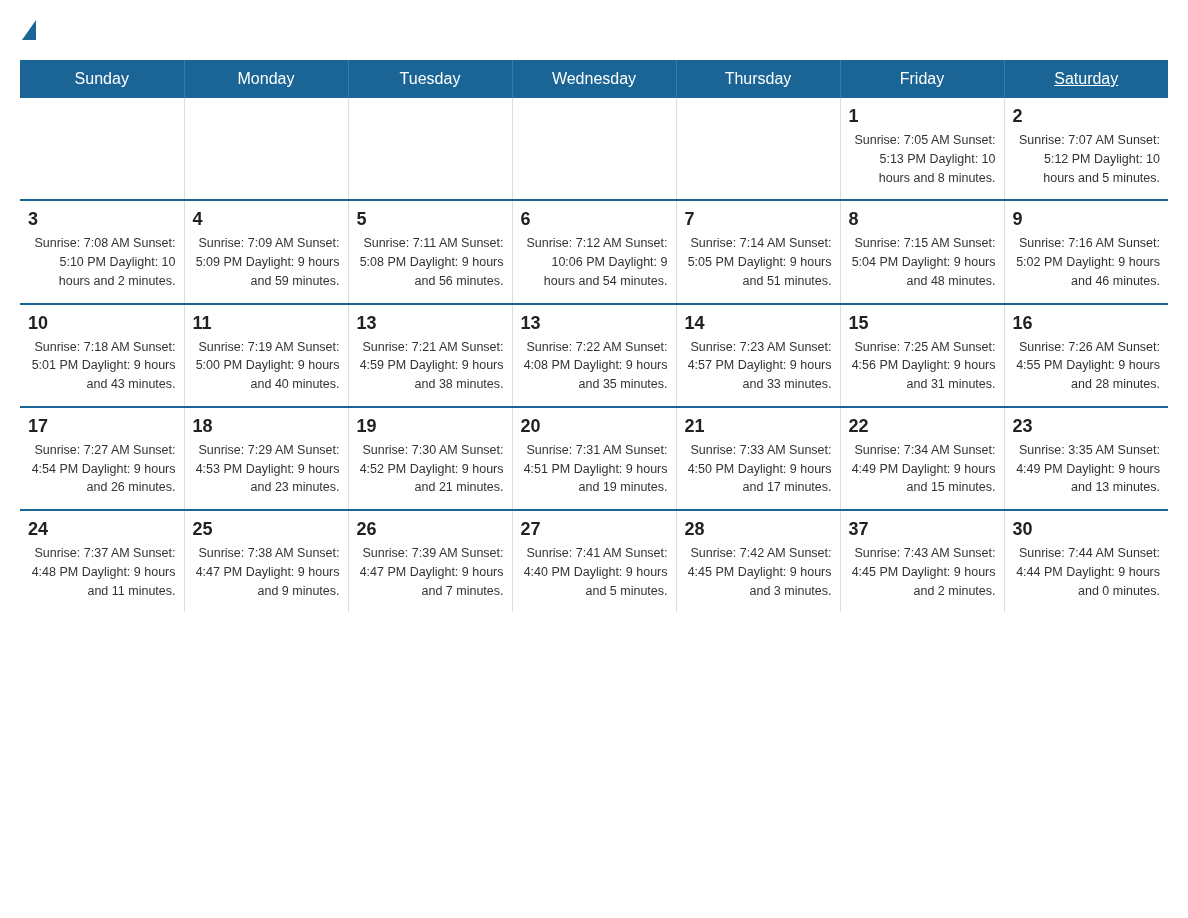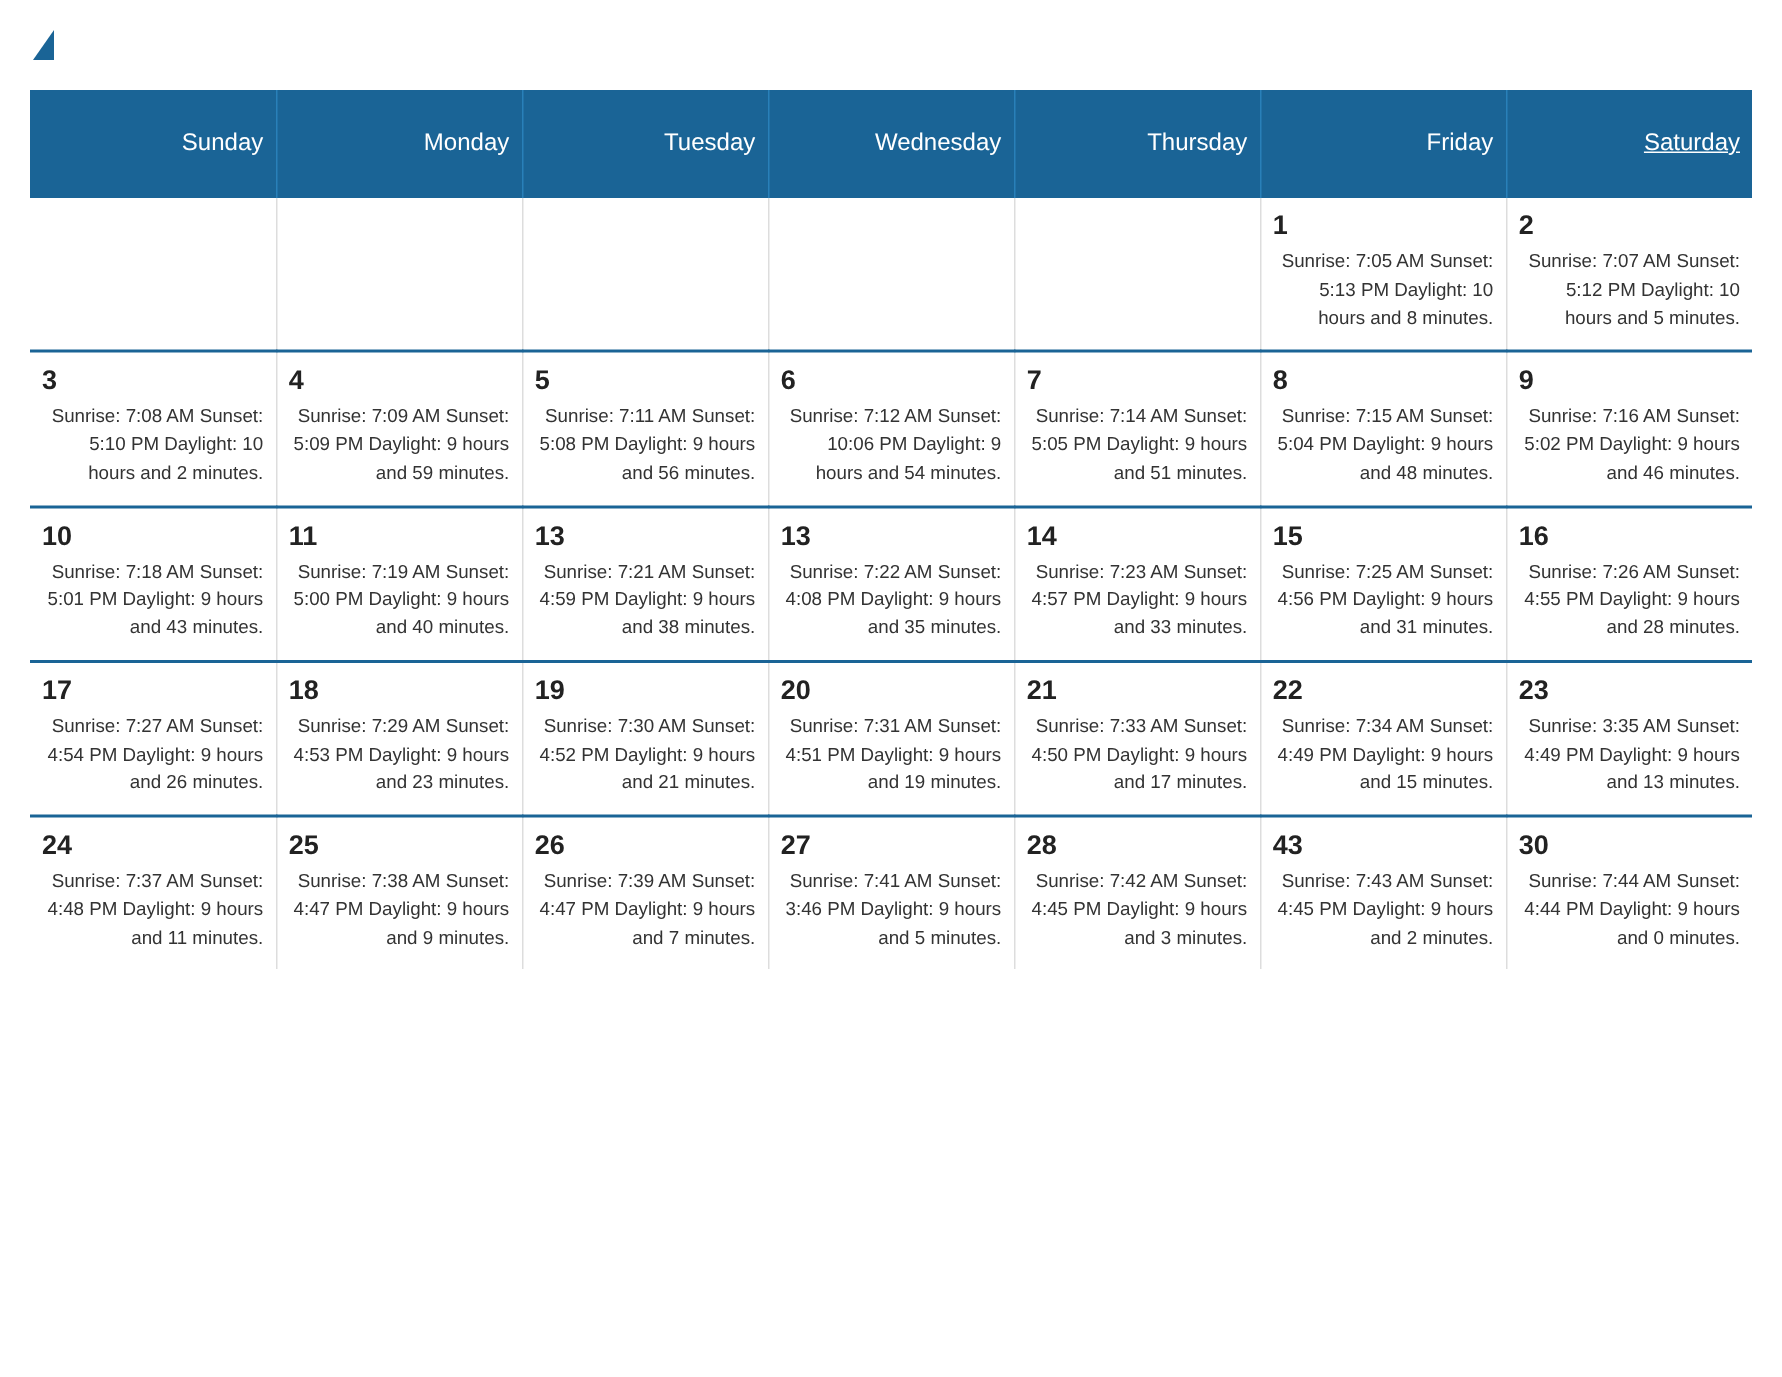--- a/index.html
+++ b/index.html
@@ -64,22 +64,22 @@
     }
     table {
       width: 100%;
       border-collapse: collapse;
     }
     thead tr {
       background-color: #1a6496;
     }
     thead th {
       color: #fff;
-      padding: 27px 8px;
-      text-align: right;
+      padding: 10px 8px;
+      text-align: center;
       font-size: 16px;
       font-weight: normal;
       border-right: 1px solid #2980b9;
     }
     thead th:last-child {
       border-right: none;
       text-decoration: underline;
     }
     tbody tr {
       border-bottom: 2px solid #1a6496;
@@ -310,31 +310,31 @@
         </td>
         <td>
           <span class="day-number">26</span>
           <div class="day-info">Sunrise: 7:39 AM
 Sunset: 4:47 PM
 Daylight: 9 hours and 7 minutes.</div>
         </td>
         <td>
           <span class="day-number">27</span>
           <div class="day-info">Sunrise: 7:41 AM
-Sunset: 3:46 PM
+Sunset: 4:40 PM
 Daylight: 9 hours and 5 minutes.</div>
         </td>
         <td>
           <span class="day-number">28</span>
           <div class="day-info">Sunrise: 7:42 AM
 Sunset: 4:45 PM
 Daylight: 9 hours and 3 minutes.</div>
         </td>
         <td>
-          <span class="day-number">43</span>
+          <span class="day-number">37</span>
           <div class="day-info">Sunrise: 7:43 AM
 Sunset: 4:45 PM
 Daylight: 9 hours and 2 minutes.</div>
         </td>
         <td>
           <span class="day-number">30</span>
           <div class="day-info">Sunrise: 7:44 AM
 Sunset: 4:44 PM
 Daylight: 9 hours and 0 minutes.</div>
         </td>

